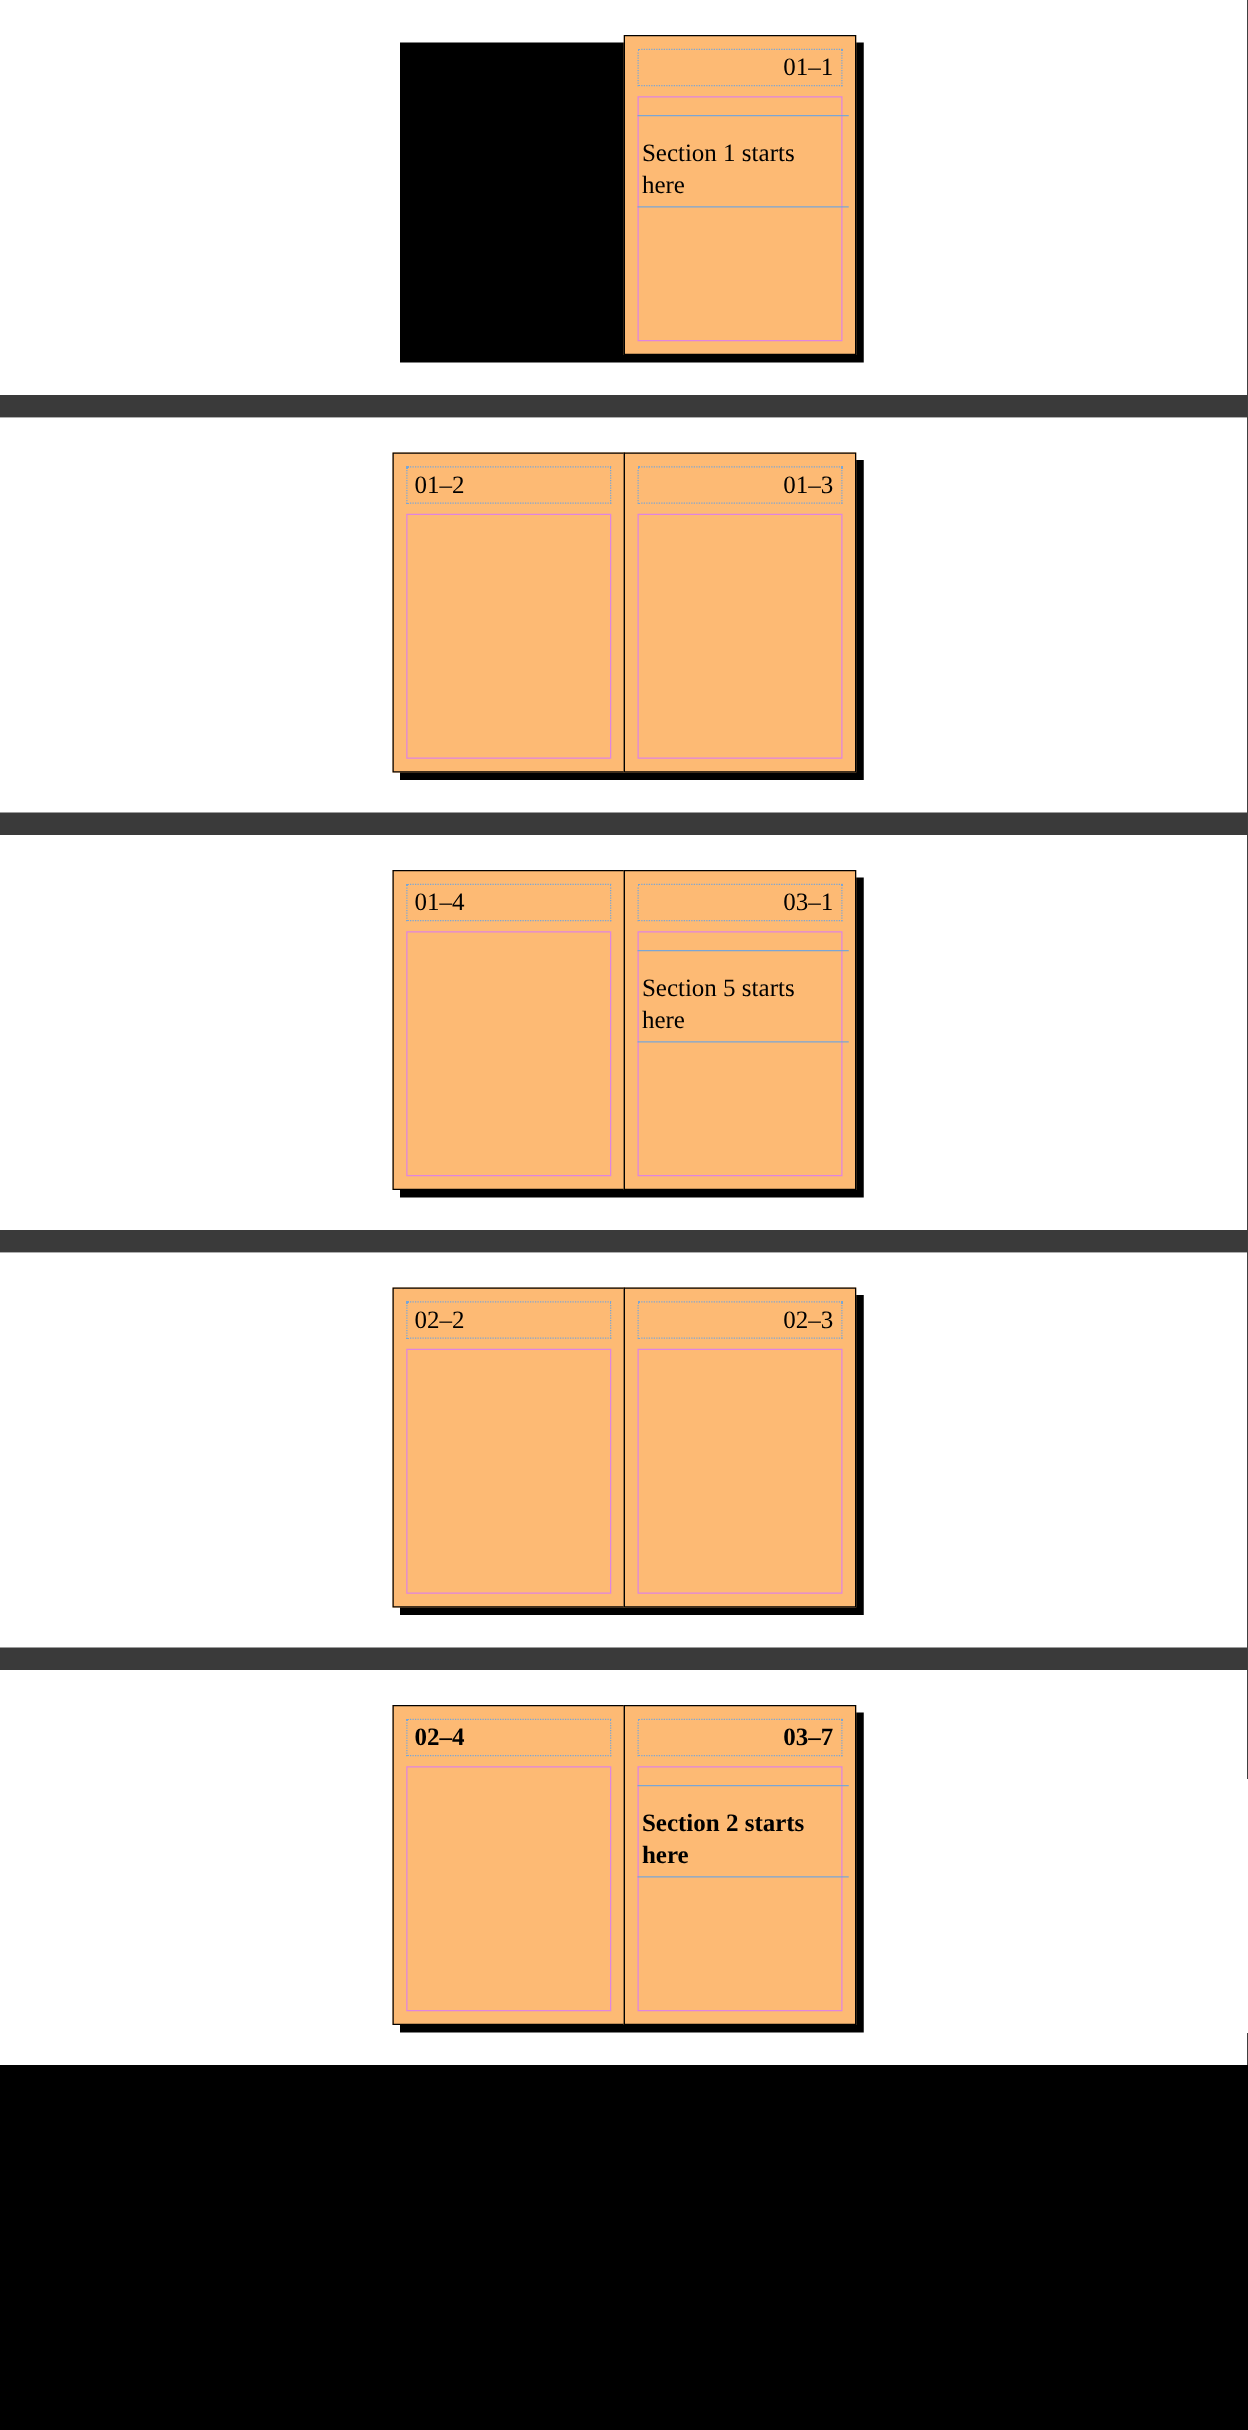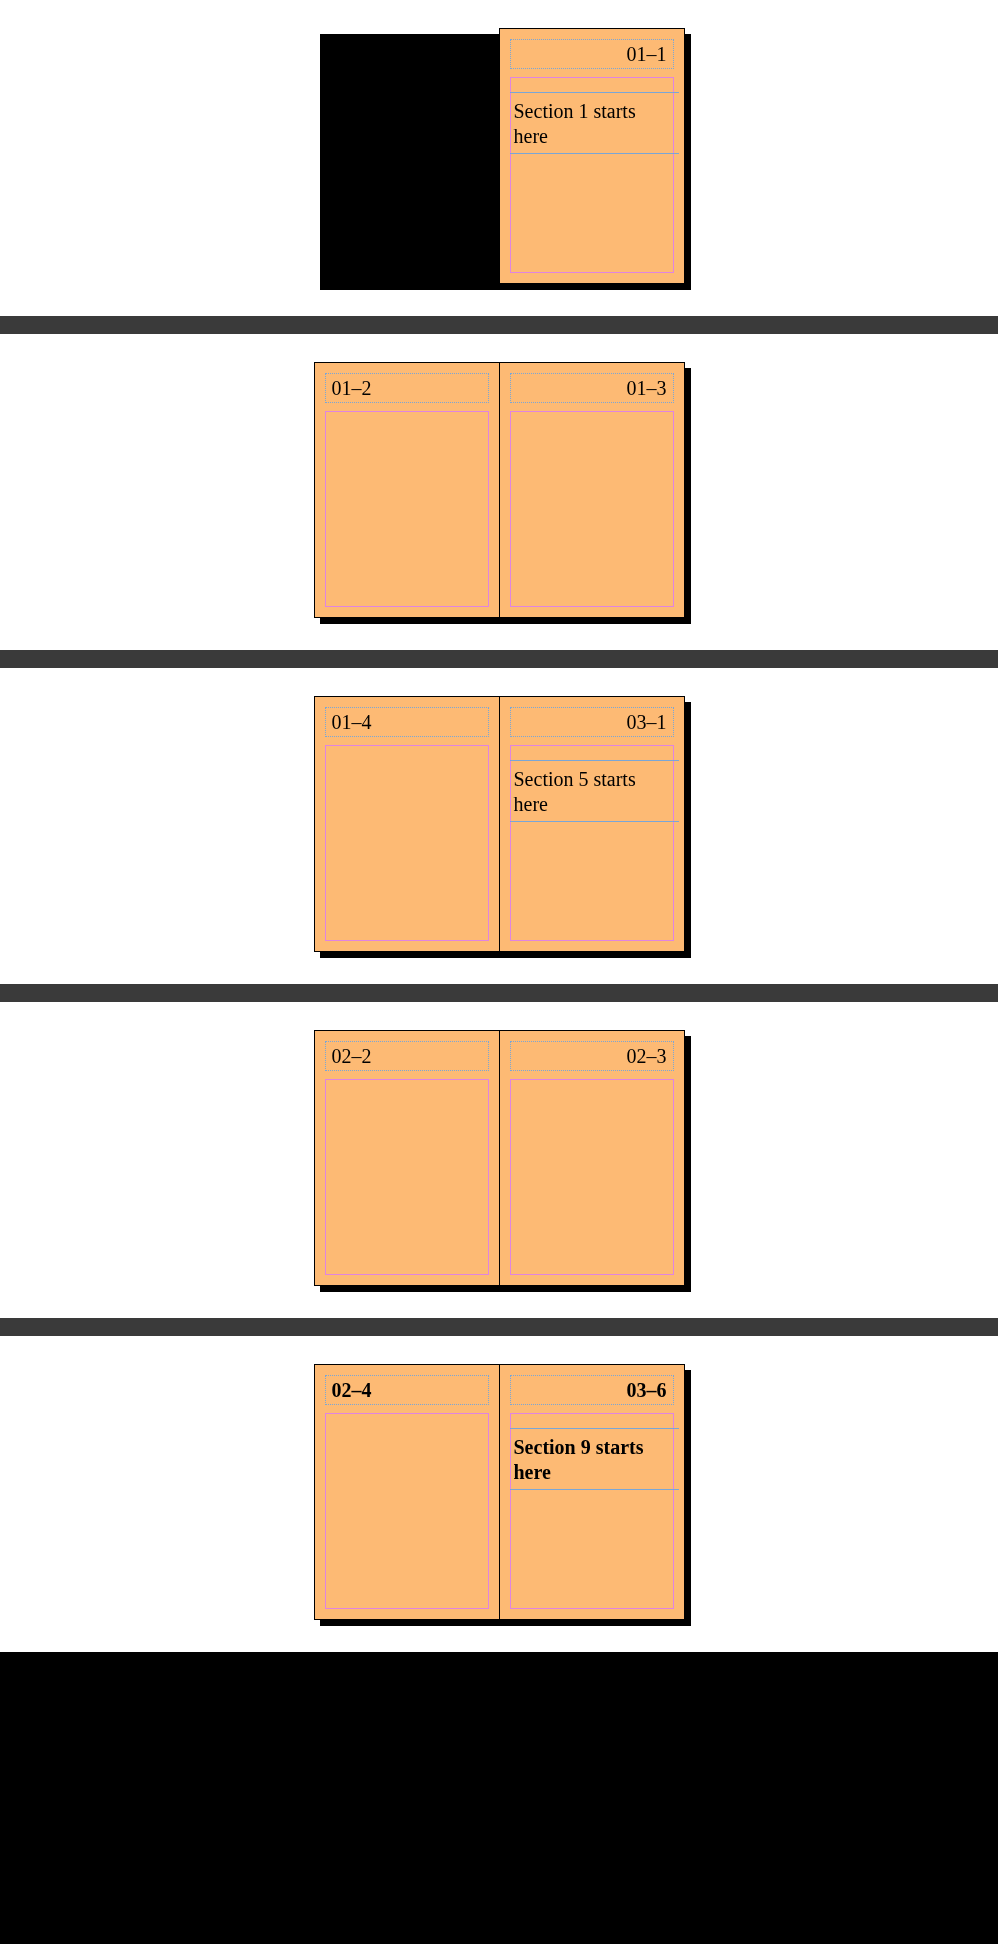--- a/index.html
+++ b/index.html
@@ -79,21 +79,21 @@
     box-sizing: border-box;
     position: relative;
     padding: 0;
   }
 
   .text-block {
     position: absolute;
     left: -1px;
     right: -6px;
     top: 14px;
-    padding: 6px 4px 4px 4px;
+    padding: 18px 4px 4px 4px;
     border-top: 1px solid #7aa6d6;
     border-bottom: 1px solid #7aa6d6;
     font-size: 20px;
     line-height: 1.25;
   }
 </style>
 </head>
 <body>
 
 <div class="viewport">
@@ -177,23 +177,23 @@
     <div class="spread-shadow">
       <div class="spread">
         <div class="page">
           <div class="pagenum-frame left">
             <span>02–4</span>
           </div>
           <div class="body-frame"></div>
         </div>
         <div class="page">
           <div class="pagenum-frame right">
-            <span>03–6</span>
+            <span>03–7</span>
           </div>
           <div class="body-frame">
-            <div class="text-block">Section 9 starts here</div>
+            <div class="text-block">Section 2 starts here</div>
           </div>
         </div>
       </div>
     </div>
   </div>
 
 </div>
 
 </body></html>

